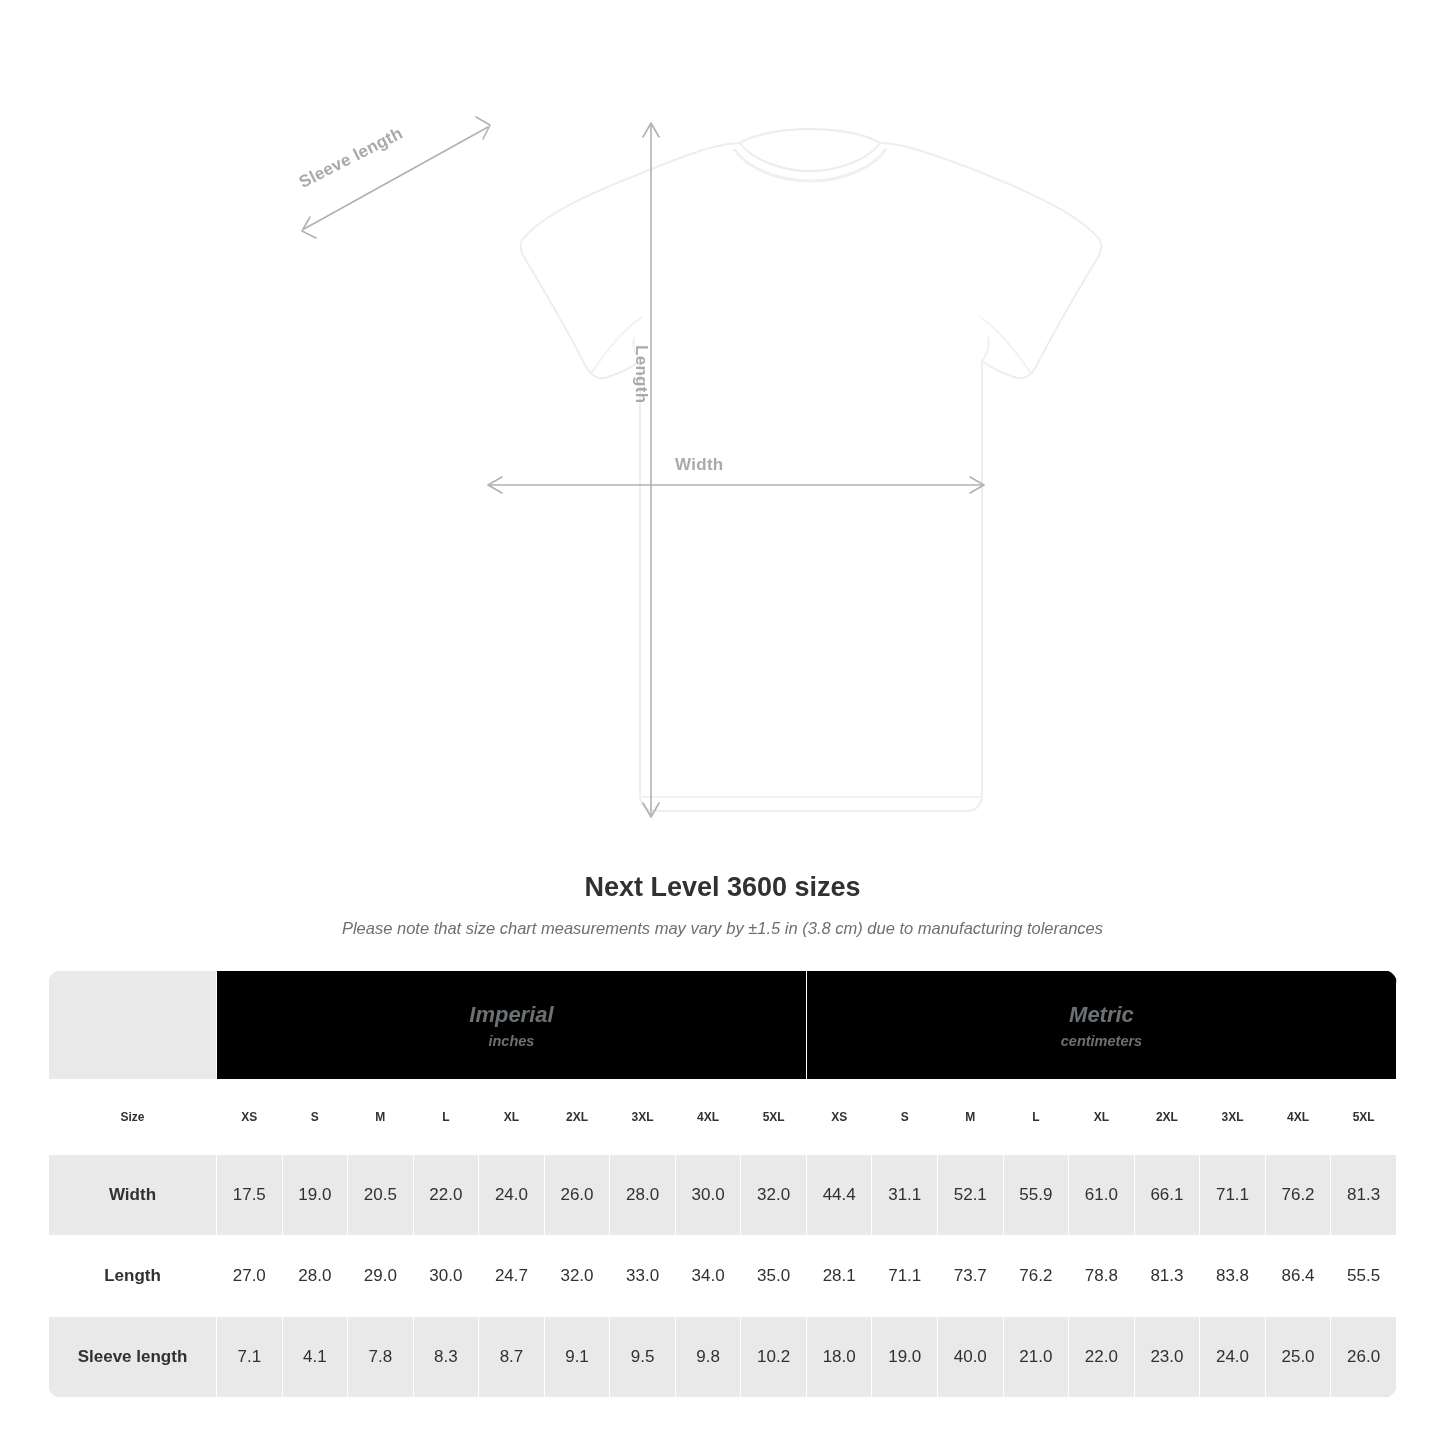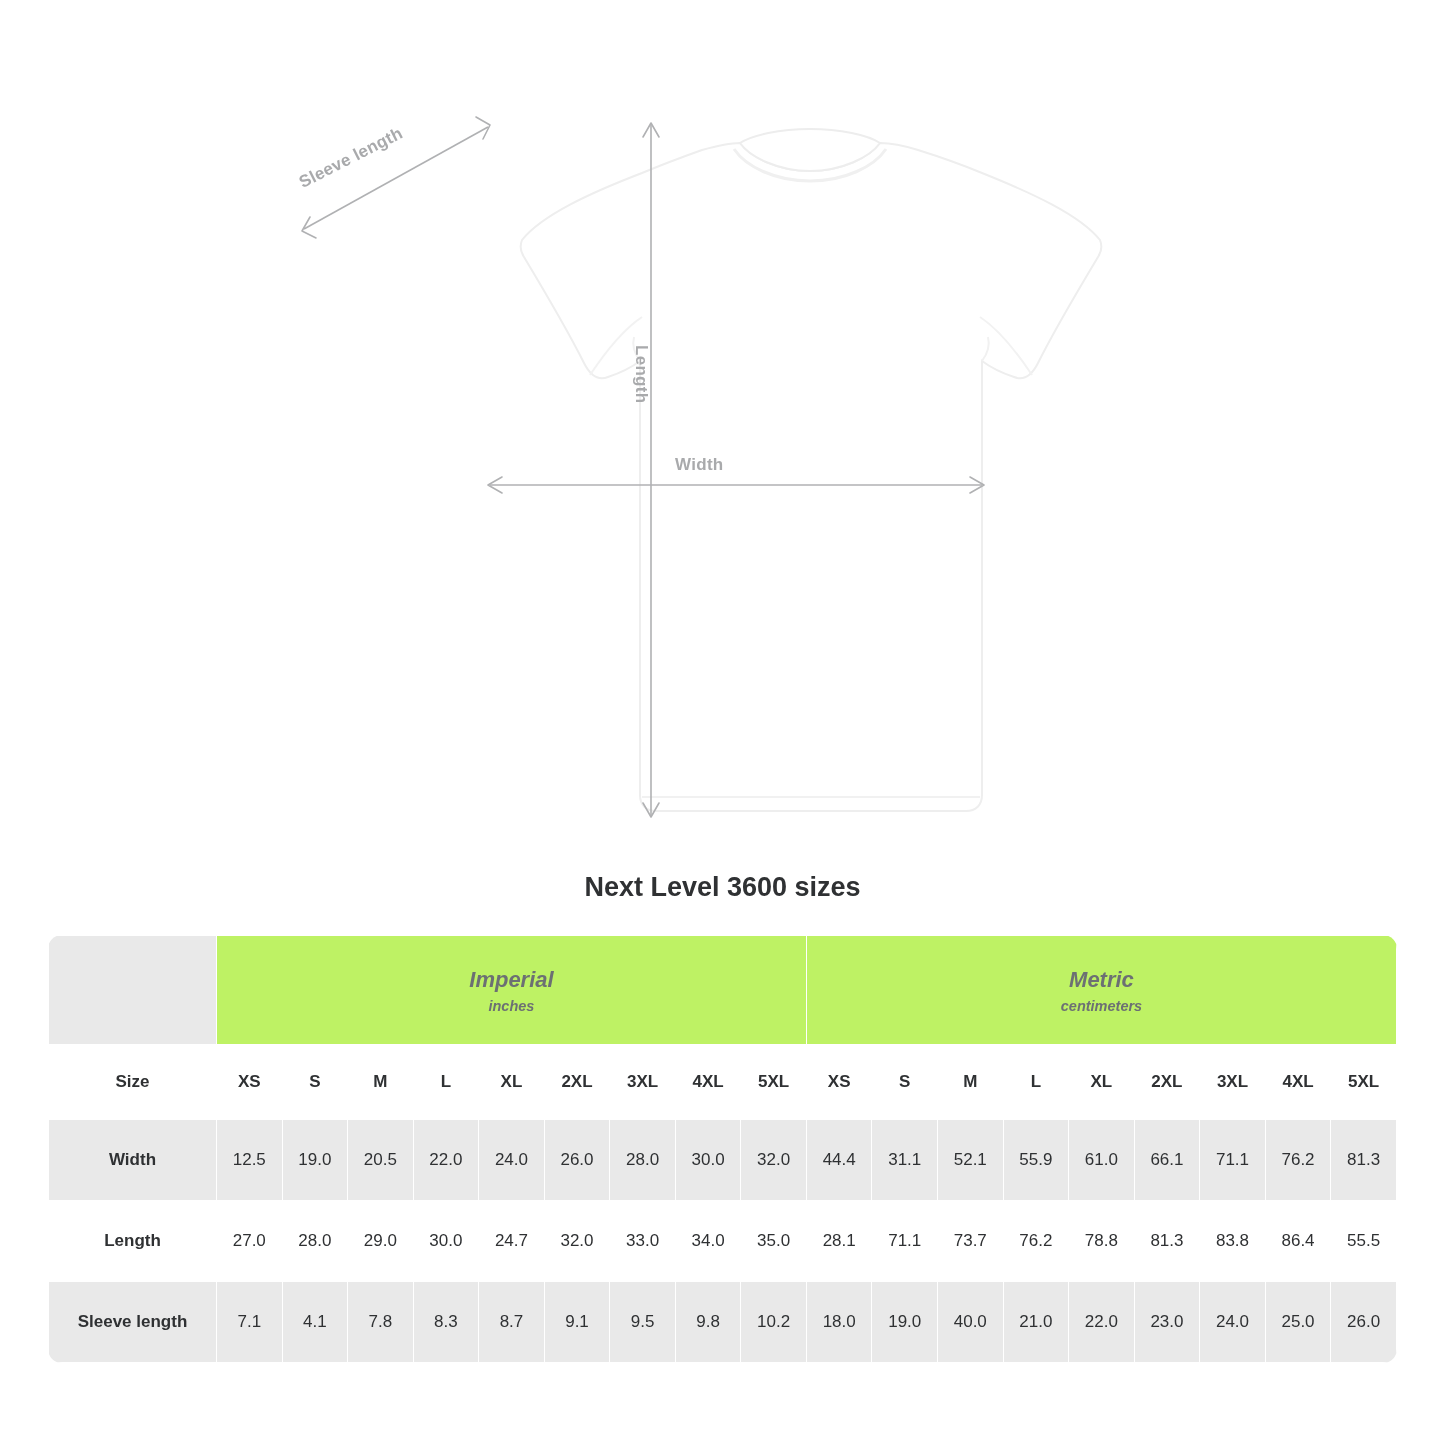--- a/index.html
+++ b/index.html
@@ -92,21 +92,21 @@
     table-layout: fixed;
   }
   table.size-table th,
   table.size-table td {
     text-align: center;
     vertical-align: middle;
     border: 1px solid #ffffff;
   }
   
   .unit-row th {
-    background: #bef264;
+    background: #000000;
     height: 108px;
     padding: 0;
   }
   .unit-name {
     font-size: 22px;
     font-weight: bold;
     font-style: italic;
     color: #6c7073;
     line-height: 1.25;
   }
@@ -117,21 +117,21 @@
     font-style: italic;
   }
   .corner-cell {
     background: #e9e9e9 !important;
   }
 
   
   .size-row th {
     background: #ffffff;
     height: 72px;
-    font-size: 17px;
+    font-size: 12px;
     font-weight: bold;
     color: #2f3133;
   }
   .row-head {
     width: 168px;
     font-size: 17px;
     font-weight: bold;
     color: #2f3133;
   }
   .data-row td {
@@ -209,20 +209,21 @@
       </svg>
     </div>
 
     <div class="dim-label label-sleeve">Sleeve length</div>
     <div class="dim-label label-length">Length</div>
     <div class="dim-label label-width">Width</div>
   </div>
 
   <div class="title-block">
     <h1 class="chart-title">Next Level 3600 sizes</h1>
+    <p class="chart-note">Please note that size chart measurements may vary by ±1.5 in (3.8 cm) due to manufacturing tolerances</p>
   </div>
 
   <div class="table-wrap">
     <table class="size-table">
       <colgroup>
         <col style="width:168px">
         <col span="18">
       </colgroup>
       <thead>
         <tr class="unit-row">
@@ -254,21 +255,21 @@
           <th>XL</th>
           <th>2XL</th>
           <th>3XL</th>
           <th>4XL</th>
           <th>5XL</th>
         </tr>
       </thead>
       <tbody>
         <tr class="data-row row-shade-a">
           <td class="row-head">Width</td>
-          <td>12.5</td>
+          <td>17.5</td>
           <td>19.0</td>
           <td>20.5</td>
           <td>22.0</td>
           <td>24.0</td>
           <td>26.0</td>
           <td>28.0</td>
           <td>30.0</td>
           <td>32.0</td>
           <td>44.4</td>
           <td>31.1</td>

